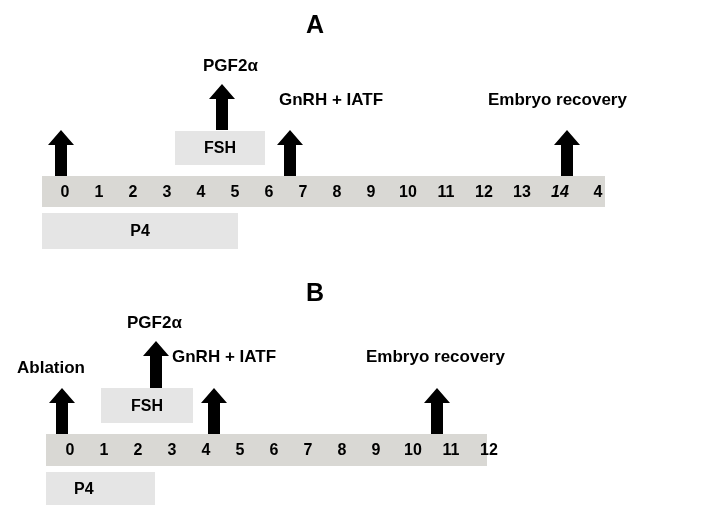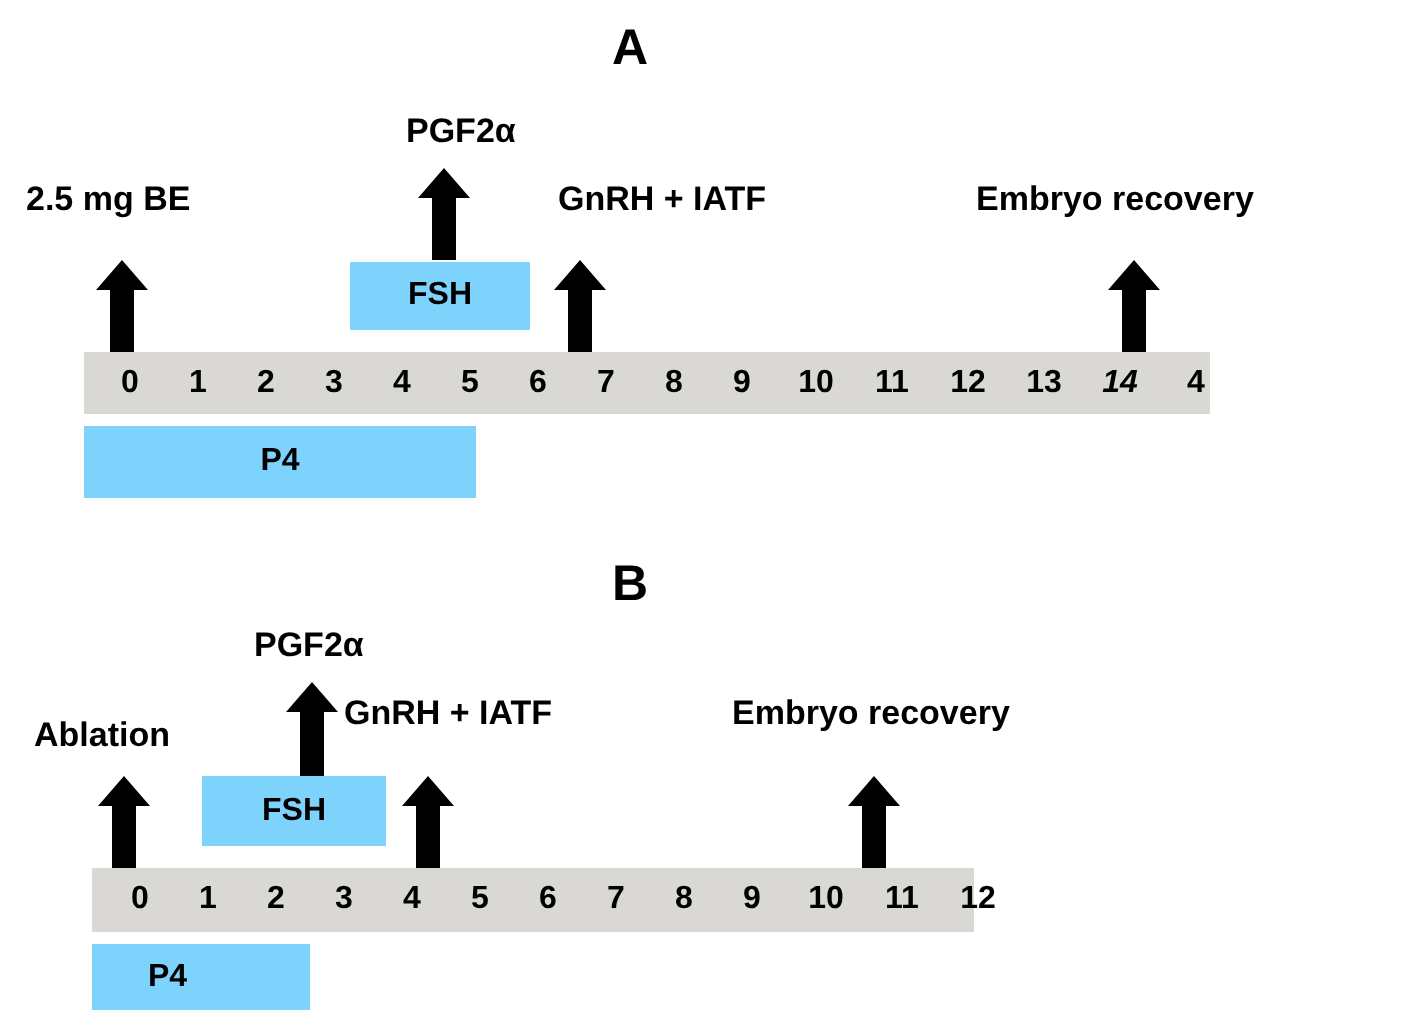--- a/index.html
+++ b/index.html
@@ -61,42 +61,41 @@
     font-weight: bold;
     text-align: center;
     transform: translateX(-50%);
     line-height: 1;
     white-space: nowrap;
   }
 
   
   .block {
     position: absolute;
-    background: #7dd3fc;
+    background: #e5e5e5;
     display: flex;
     align-items: center;
     justify-content: center;
     box-sizing: border-box;
   }
   .block .block-label {
     font-size: 16px;
     font-weight: bold;
     color: #000000;
     line-height: 1;
   }
   .block.left-label { justify-content: flex-start; padding-left: 28px; }
 </style>
 </head>
 <body>
 
 <div class="panel" id="panel-a">
 
   <div class="panel-title" style="left:285px; top:10px;">A</div>
 
-  <div class="event-label" style="left:13px; top:90px;">2.5 mg BE</div>
 
   <div class="event-label" style="left:203px; top:56px;">PGF2α</div>
 
   <div class="event-label" style="left:279px; top:90px;">GnRH + IATF</div>
 
   <div class="event-label" style="left:488px; top:90px;">Embryo recovery</div>
 
   <div class="arrow" style="left:48px; top:130px;">
     <svg width="26" height="48" viewBox="0 0 26 48">
         <path d="M13 0 L26 15 L19 15 L19 48 L7 48 L7 15 L0 15 Z" fill="#000000"></path>

